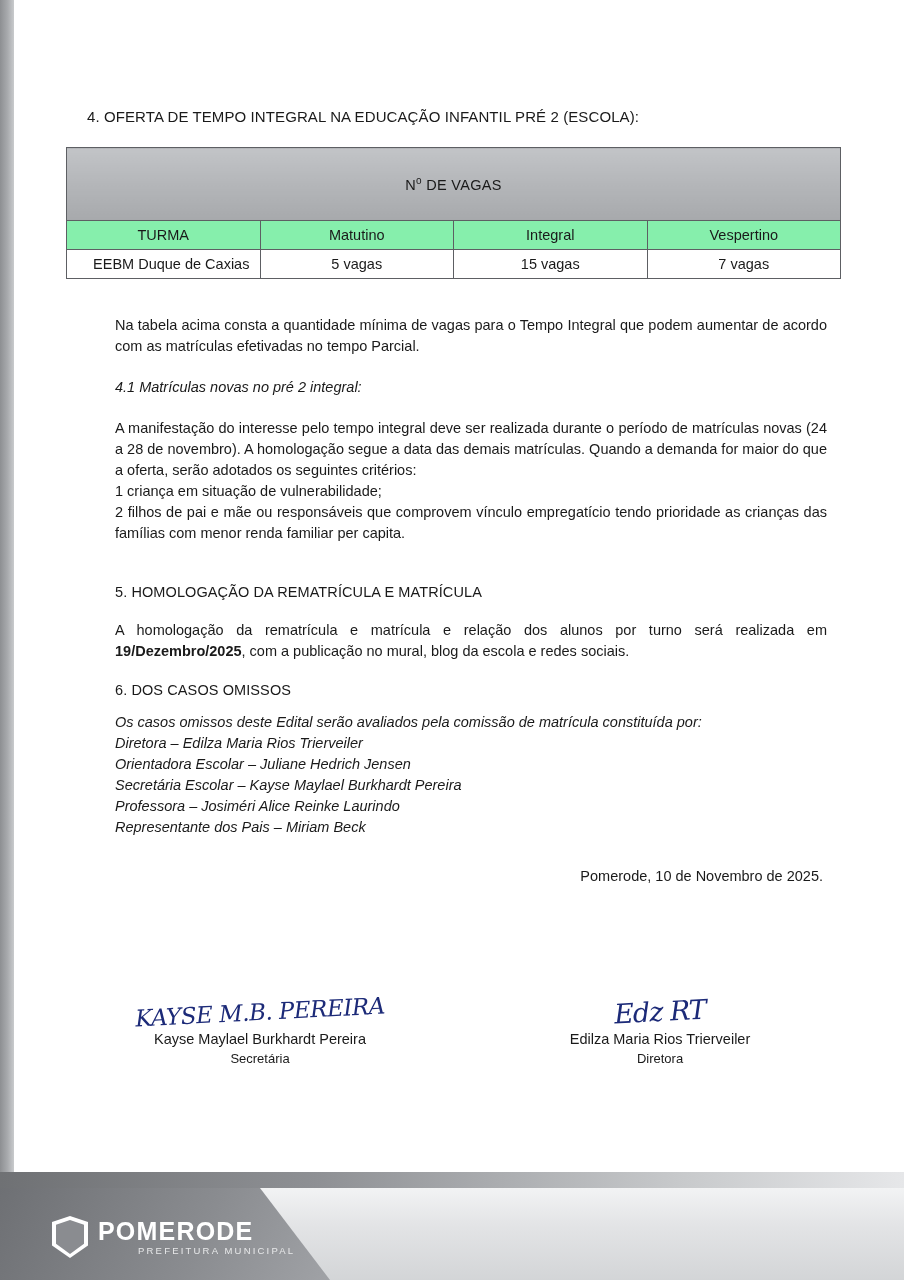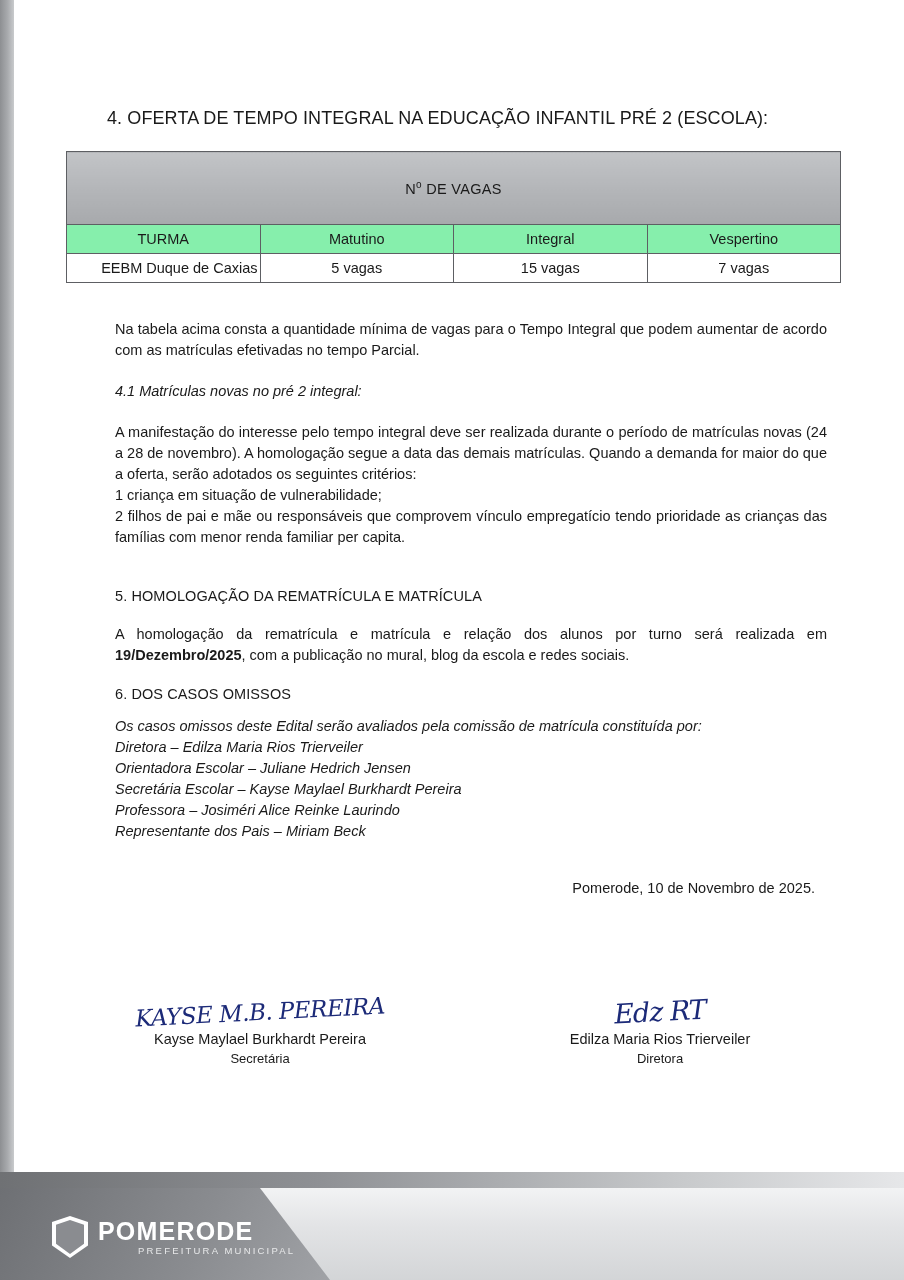--- a/index.html
+++ b/index.html
@@ -27,23 +27,23 @@
     height: 1280px;
     background: linear-gradient(to right, #8d8f92 0%, #a9abae 55%, #c9cbcd 100%);
   }
   .content {
     position: absolute;
     left: 60px;
     top: 0;
     width: 800px;
   }
   .sec-title {
-    font-size: 18px;
+    font-size: 15px;
     letter-spacing: 0.1px;
-    margin: 108px 0 0 47px;
+    margin: 108px 0 0 27px;
     color: #1a1a1a;
   }
   
   .tbl-wrap {
     margin: 22px 0 0 6px;
     width: 876px;
   }
   table.vagas {
     border-collapse: collapse;
     width: 775px;
@@ -73,21 +73,21 @@
     background: #86efac;
     font-weight: bold;
     font-size: 14.5px;
     height: 22px;
   }
   .data-row td {
     height: 22px;
     font-size: 14.5px;
   }
   .data-row td.turma-cell {
-    text-align: right;
+    text-align: center;
     padding-left: 18px;
   }
   
   .body-area {
     margin: 16px 0 0 55px;
     width: 712px;
   }
   p.just {
     text-align: justify;
     font-size: 14.5px;
@@ -107,21 +107,21 @@
   .gap-xl { height: 40px; }
   .heading5 {
     font-size: 14.5px;
     margin: 0 0 0 0;
     letter-spacing: 0.1px;
   }
   .bold { font-weight: bold; }
   .right-line {
     text-align: right;
     font-size: 14.5px;
-    margin: 8px;
+    margin: 0;
     padding-right: 4px;
   }
   
   .sigs {
     position: absolute;
     left: 60px;
     top: 995px;
     width: 800px;
     display: flex;
   }

